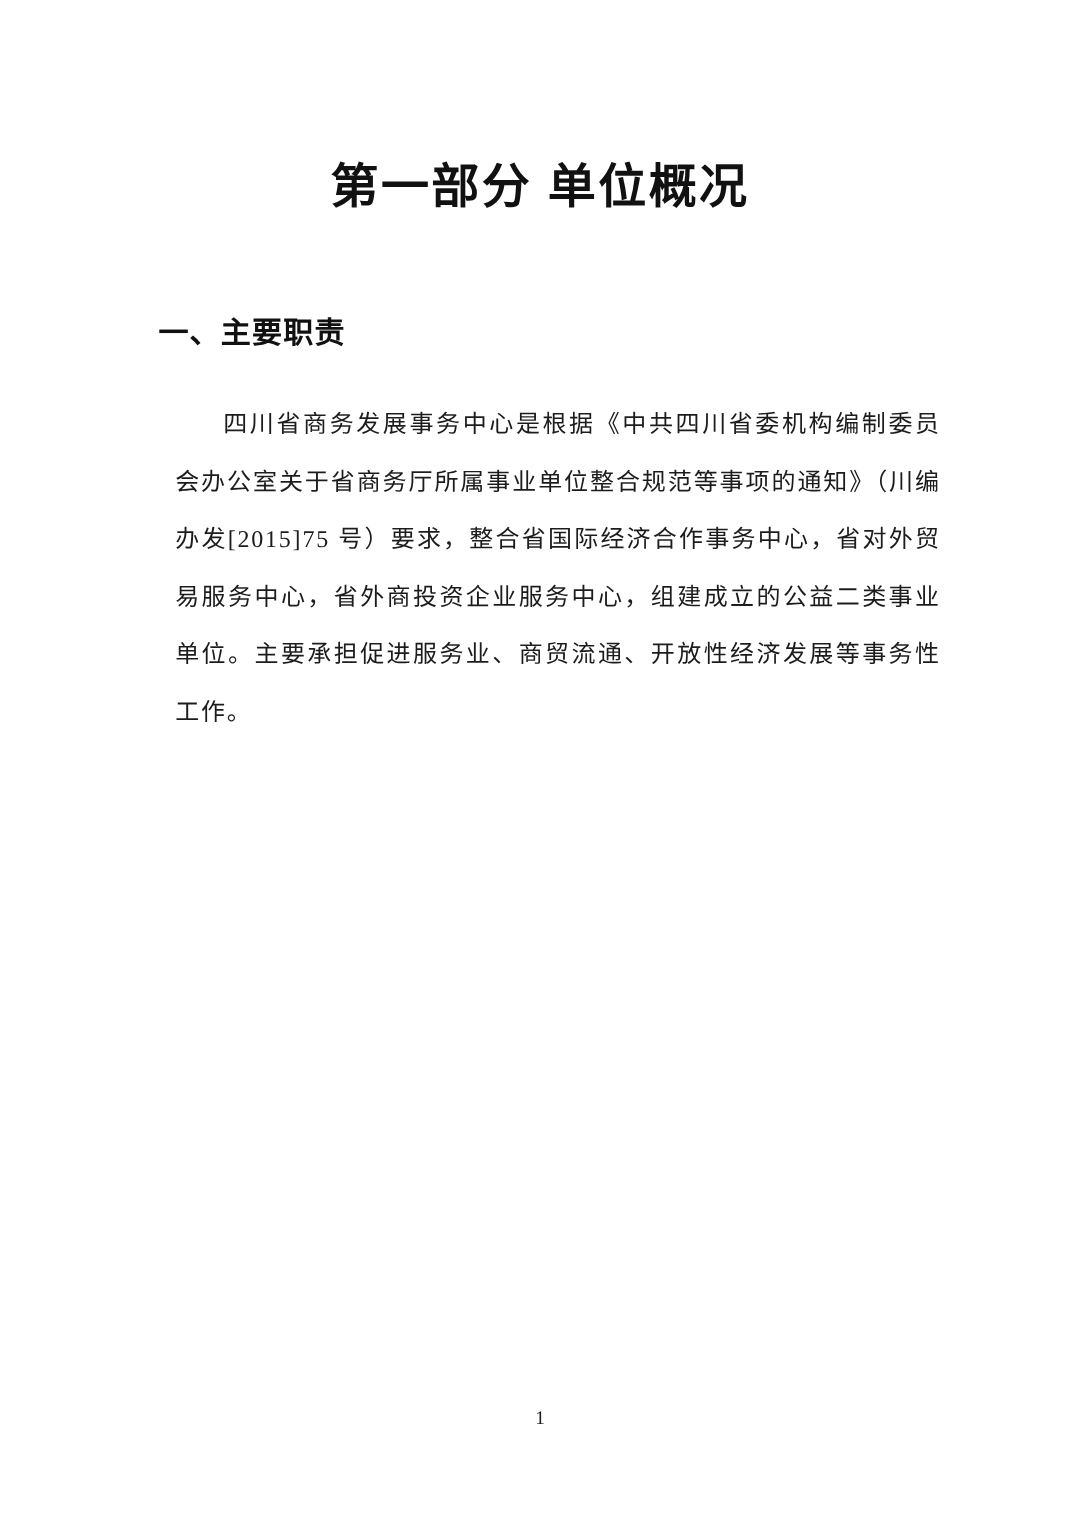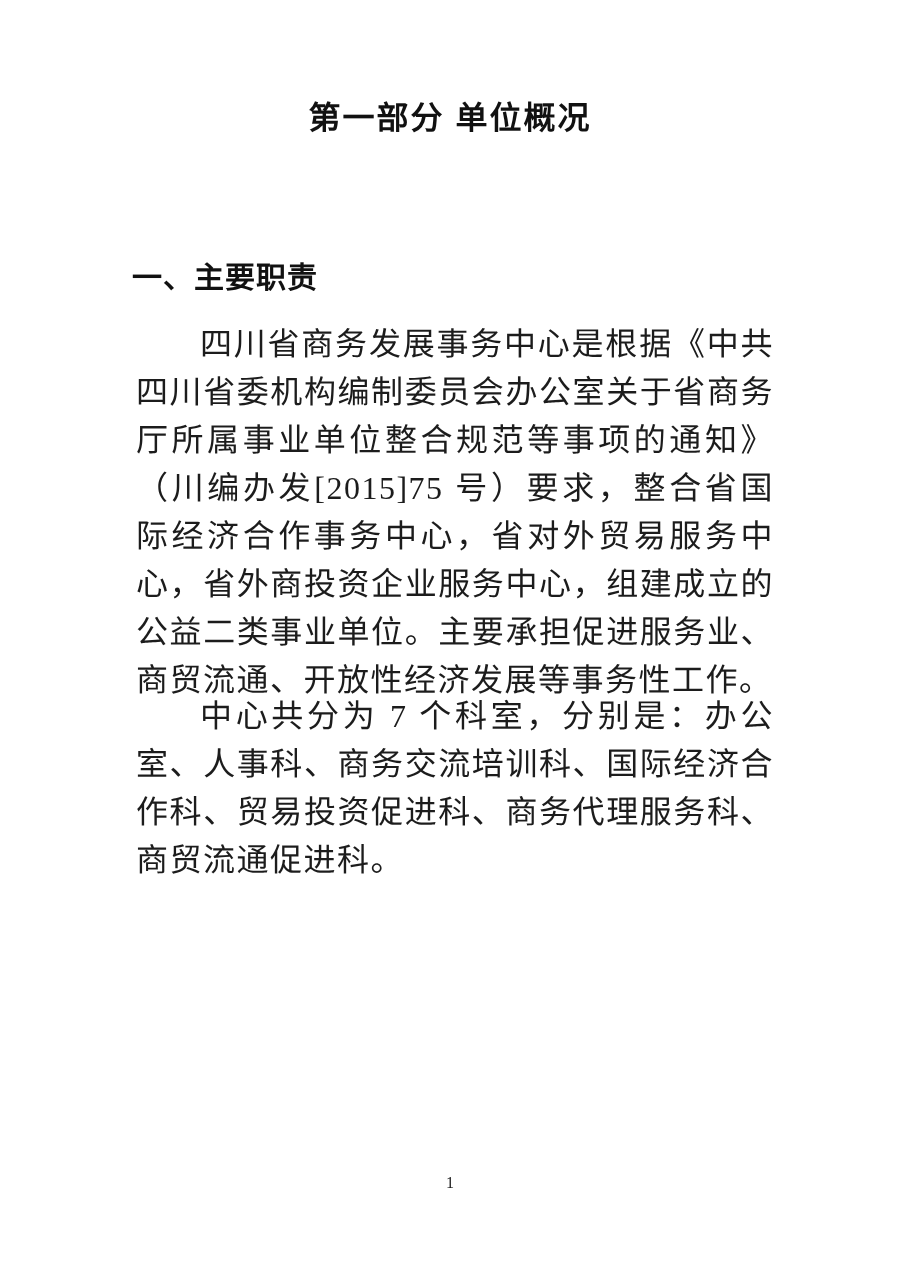--- a/index.html
+++ b/index.html
@@ -11,51 +11,51 @@
     position: relative;
     width: 900px;
     height: 1273px;
     margin: 0 auto;
     background: #ffffff;
     color: #1c1c1c;
     overflow: hidden;
   }
   .doc-title {
     position: absolute;
-    top: 92px;
+    top: 123px;
     left: 0;
     width: 100%;
     text-align: center;
     font-family: "Liberation Sans", "DejaVu Sans", sans-serif;
-    font-size: 32px;
+    font-size: 40px;
     font-weight: 700;
     letter-spacing: 2px;
     color: #111111;
     margin: 0;
   }
   .content {
     position: absolute;
     left: 132px;
     width: 638px;
   }
   .section-heading {
     font-family: "Liberation Sans", "DejaVu Sans", sans-serif;
-    font-size: 30px;
+    font-size: 25px;
     font-weight: 700;
     color: #111111;
     margin: 0;
     line-height: 32px;
     letter-spacing: 1px;
   }
   .body-para {
     font-family: "Liberation Serif", "DejaVu Serif", serif;
-    font-size: 32px;
+    font-size: 20px;
     line-height: 48px;
     color: #1c1c1c;
-    margin: 4px;
+    margin: 14px;
     text-align: justify;
     text-justify: inter-ideograph;
     text-indent: 2em;
     letter-spacing: 1.5px;
   }
   #section-1 { top: 262px; }
   #para-1    { top: 316px; }
   #section-2 { top: 638px; }
   #para-2    { top: 688px; }
   .page-number {
@@ -75,17 +75,16 @@
 
 <div class="page">
 
   <h1 class="doc-title">第一部分 单位概况</h1>
 
   <h2 class="content section-heading" id="section-1">一、主要职责</h2>
 
   <p class="content body-para" id="para-1">四川省商务发展事务中心是根据《中共四川省委机构编制委员会办公室关于省商务厅所属事业单位整合规范等事项的通知》（川编办发[2015]75 号）要求，整合省国际经济合作事务中心，省对外贸易服务中心，省外商投资企业服务中心，组建成立的公益二类事业单位。主要承担促进服务业、商贸流通、开放性经济发展等事务性工作。</p>
 
 
-  <p class="content body-para" id="para-2">中心共分为 7 个科室，分别是：办公室、人事科、商务交流培训科、国际经济合作科、贸易投资促进科、商务代理服务科、商贸流通促进科。</p>
 
   <div class="page-number">1</div>
 
 </div>
 
 </body></html>

